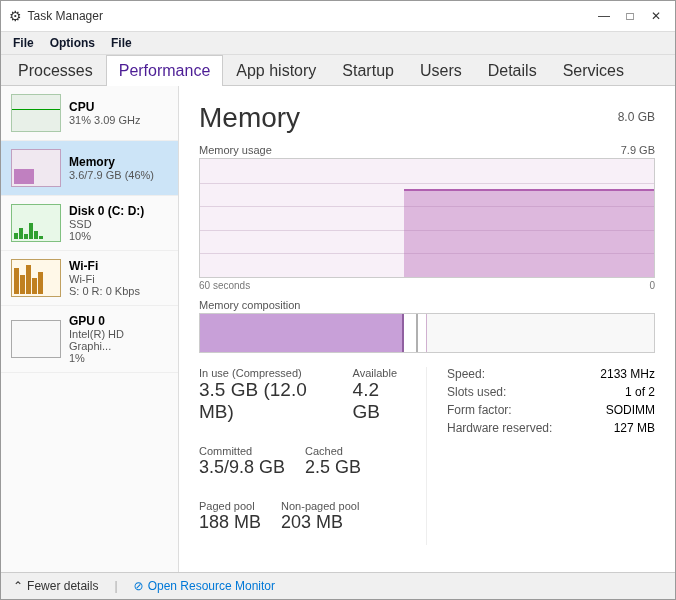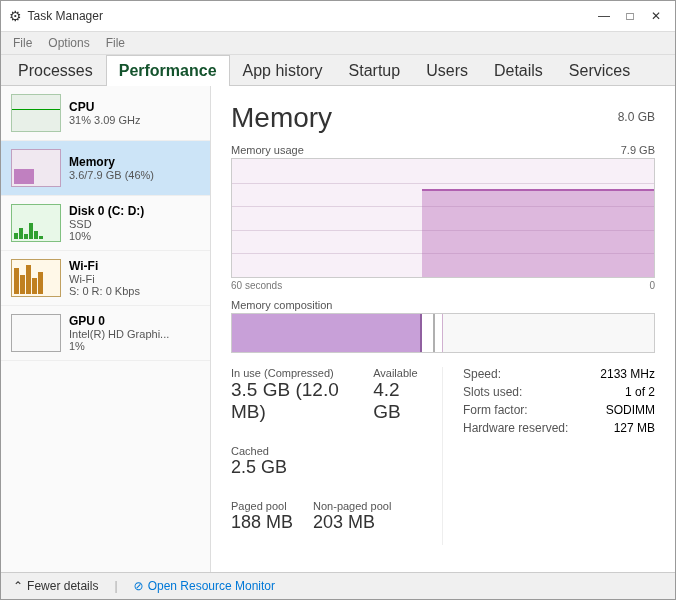--- a/index.html
+++ b/index.html
@@ -4,26 +4,26 @@
   <style>
     * { box-sizing: border-box; margin: 0; padding: 0; }
     body { font-family: 'Segoe UI', sans-serif; font-size: 12px; background: #c0c0c0; display: flex; justify-content: center; align-items: center; height: 100vh; }
     .window { width: 676px; height: 600px; background: #f0f0f0; border: 1px solid #999; display: flex; flex-direction: column; box-shadow: 2px 2px 8px rgba(0,0,0,0.4); }
     .title-bar { background: #fff; display: flex; align-items: center; justify-content: space-between; padding: 6px 8px; border-bottom: 1px solid #ddd; }
     .title-bar-left { display: flex; align-items: center; gap: 6px; font-size: 12px; color: #333; }
     .title-bar-icon { font-size: 14px; }
     .title-bar-controls { display: flex; gap: 4px; }
     .title-bar-btn { width: 22px; height: 18px; background: transparent; border: none; cursor: pointer; font-size: 12px; color: #333; display: flex; align-items: center; justify-content: center; }
     .menu-bar { display: flex; gap: 0; padding: 2px 4px; border-bottom: 1px solid #ddd; background: #f0f0f0; }
-    .menu-item { padding: 2px 8px; cursor: pointer; font-size: 12px; color: #737373; }
+    .menu-item { padding: 2px 8px; cursor: pointer; font-size: 12px; color: #0f172a; font-weight: bold; }
     .tab-bar { display: flex; border-bottom: 1px solid #ccc; background: #f0f0f0; padding: 0 4px; }
     .tab { padding: 6px 12px; font-size: 16px; cursor: pointer; color: #333; border: 1px solid transparent; border-bottom: none; margin-bottom: -1px; }
-    .tab.active { background: #fff; border-color: #ccc; border-bottom-color: #fff; color: #14532d; font-weight: 700; }
+    .tab.active { background: #fff; border-color: #ccc; border-bottom-color: #fff; color: #4c1d95; font-weight: 400; }
     .content { display: flex; flex: 1; overflow: hidden; }
-    .sidebar { width: 210px; border-right: 1px solid #ddd; background: #fafafa; overflow-y: auto; }
+    .sidebar { width: 178px; border-right: 1px solid #ddd; background: #fafafa; overflow-y: auto; }
     .sidebar-item { display: flex; align-items: center; gap: 8px; padding: 8px 10px; cursor: pointer; border-bottom: 1px solid #eee; }
     .sidebar-item.active { background: #cce4f7; }
     .sidebar-thumb { width: 50px; height: 40px; border: 1px solid #ccc; background: #fff; overflow: hidden; position: relative; flex-shrink: 0; }
     .sidebar-info { flex: 1; }
     .sidebar-title { font-weight: 600; font-size: 12px; color: #000; }
     .sidebar-subtitle { font-size: 11px; color: #555; }
     .main { flex: 1; padding: 16px 20px; background: #fff; overflow-y: auto; }
     .memory-header { display: flex; justify-content: space-between; align-items: flex-start; margin-bottom: 10px; }
     .memory-title { font-size: 28px; font-weight: 300; color: #333; }
     .memory-total { font-size: 12px; color: #555; margin-top: 8px; }
@@ -207,20 +207,24 @@
               <div class="stat-label">In use (Compressed)</div>
               <div class="stat-value">3.5 GB (12.0 MB)</div>
             </div>
             <div class="stat-block">
               <div class="stat-label">Available</div>
               <div class="stat-value">4.2 GB</div>
             </div>
           </div>
           <div style="display:flex; gap:20px; margin-bottom:10px;">
             <div class="stat-block">
+              <div class="stat-label">Committed</div>
+              <div class="stat-value medium">3.5/9.8 GB</div>
+            </div>
+            <div class="stat-block">
               <div class="stat-label">Cached</div>
               <div class="stat-value medium">2.5 GB</div>
             </div>
           </div>
           <div style="display:flex; gap:20px;">
             <div class="stat-block">
               <div class="stat-label">Paged pool</div>
               <div class="stat-value medium">188 MB</div>
             </div>
             <div class="stat-block">

